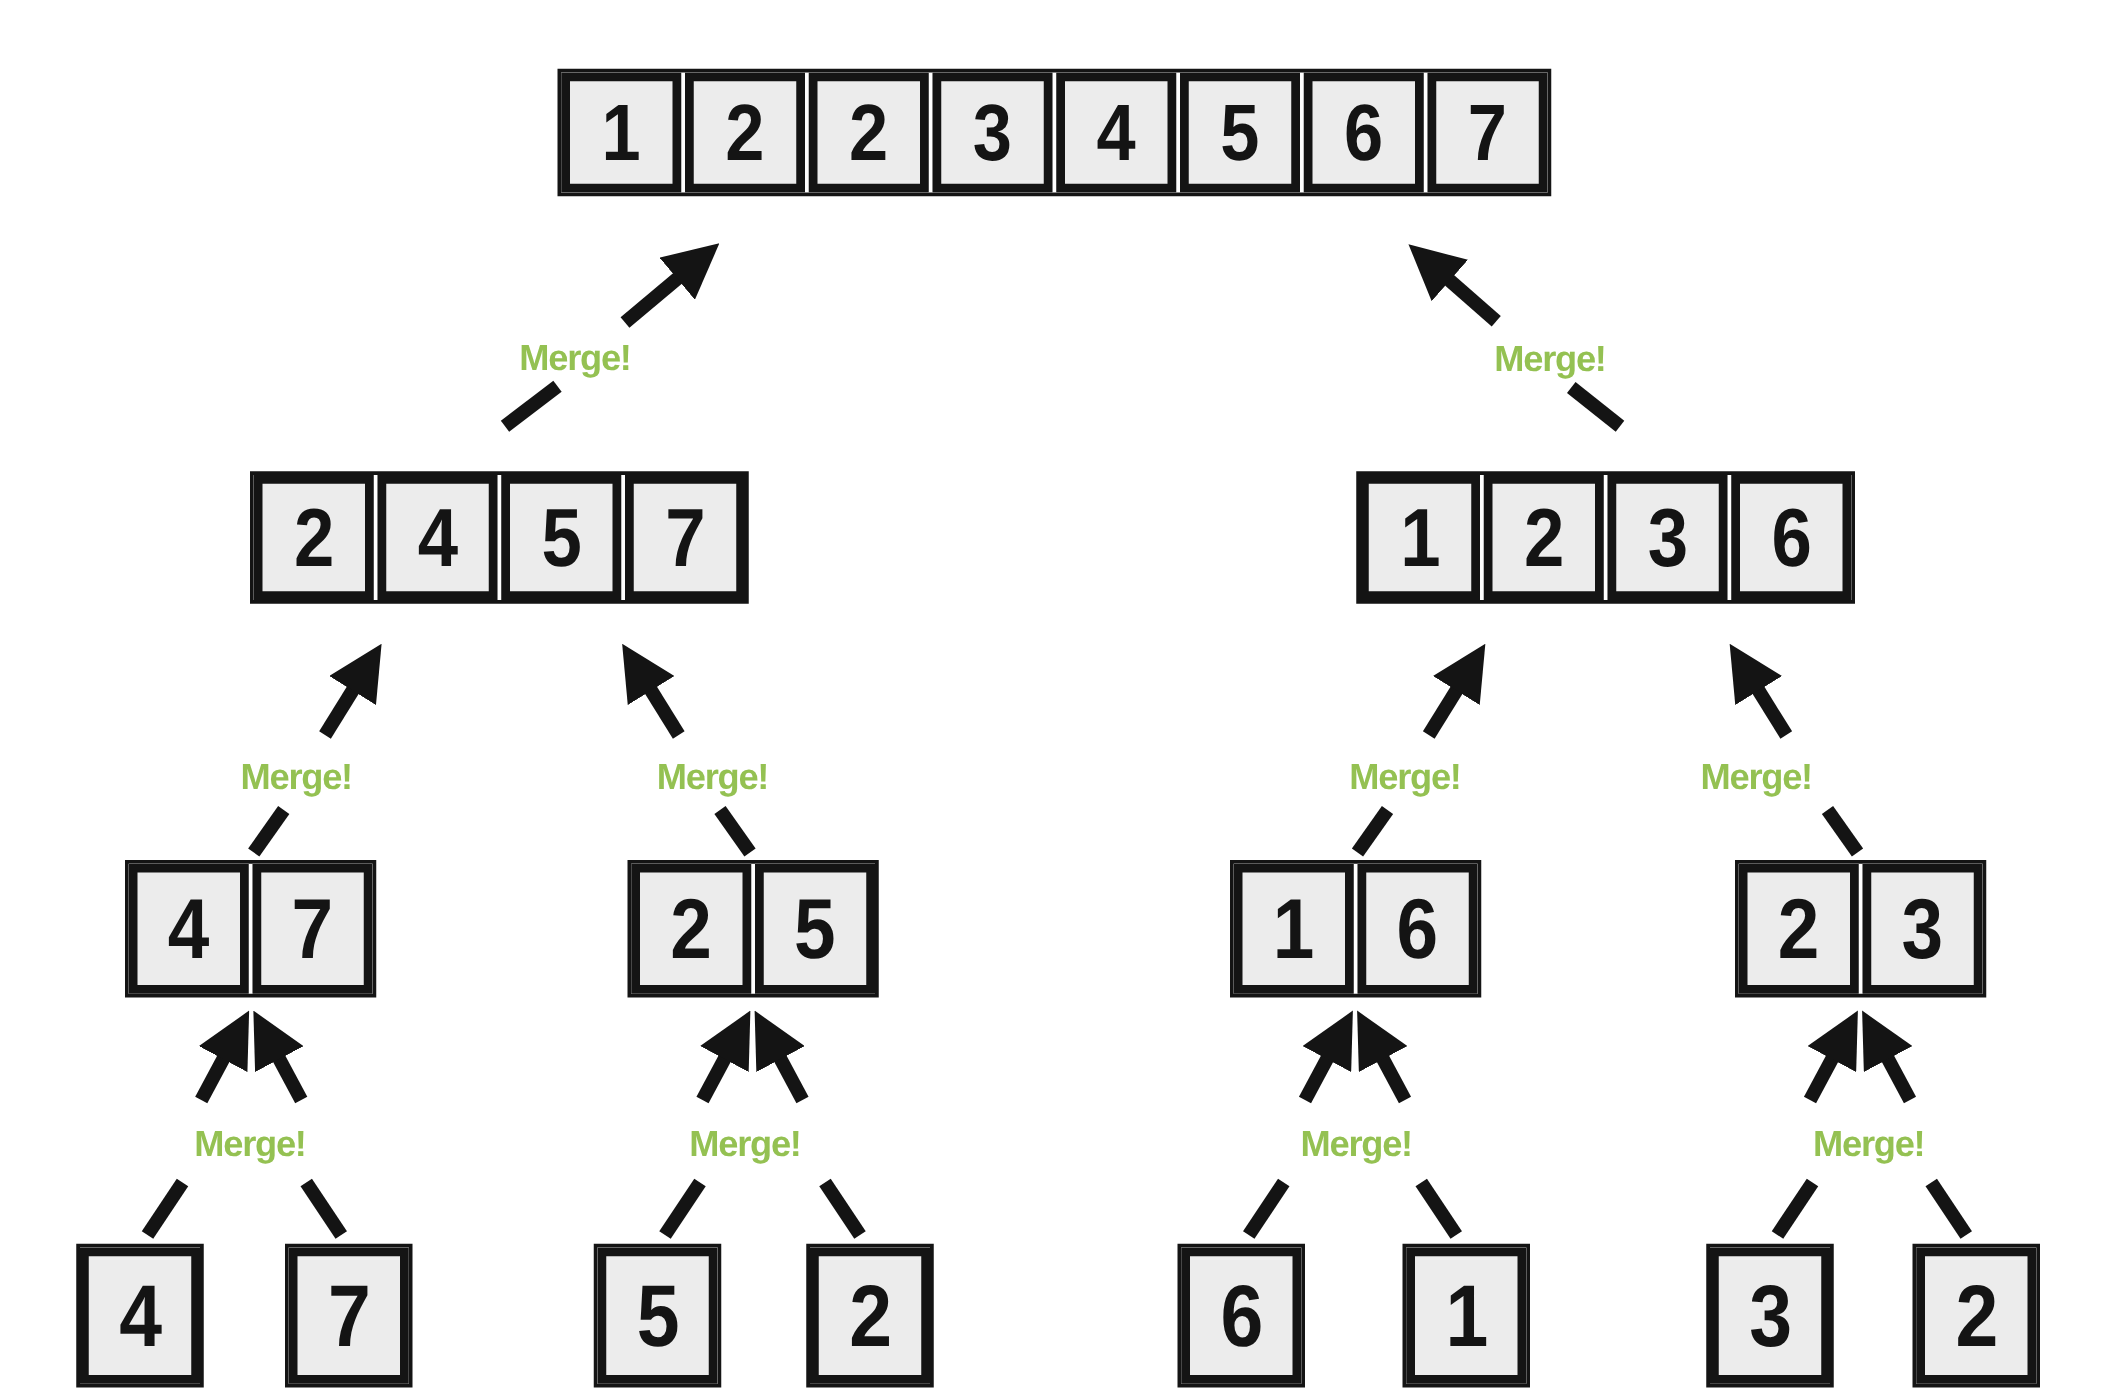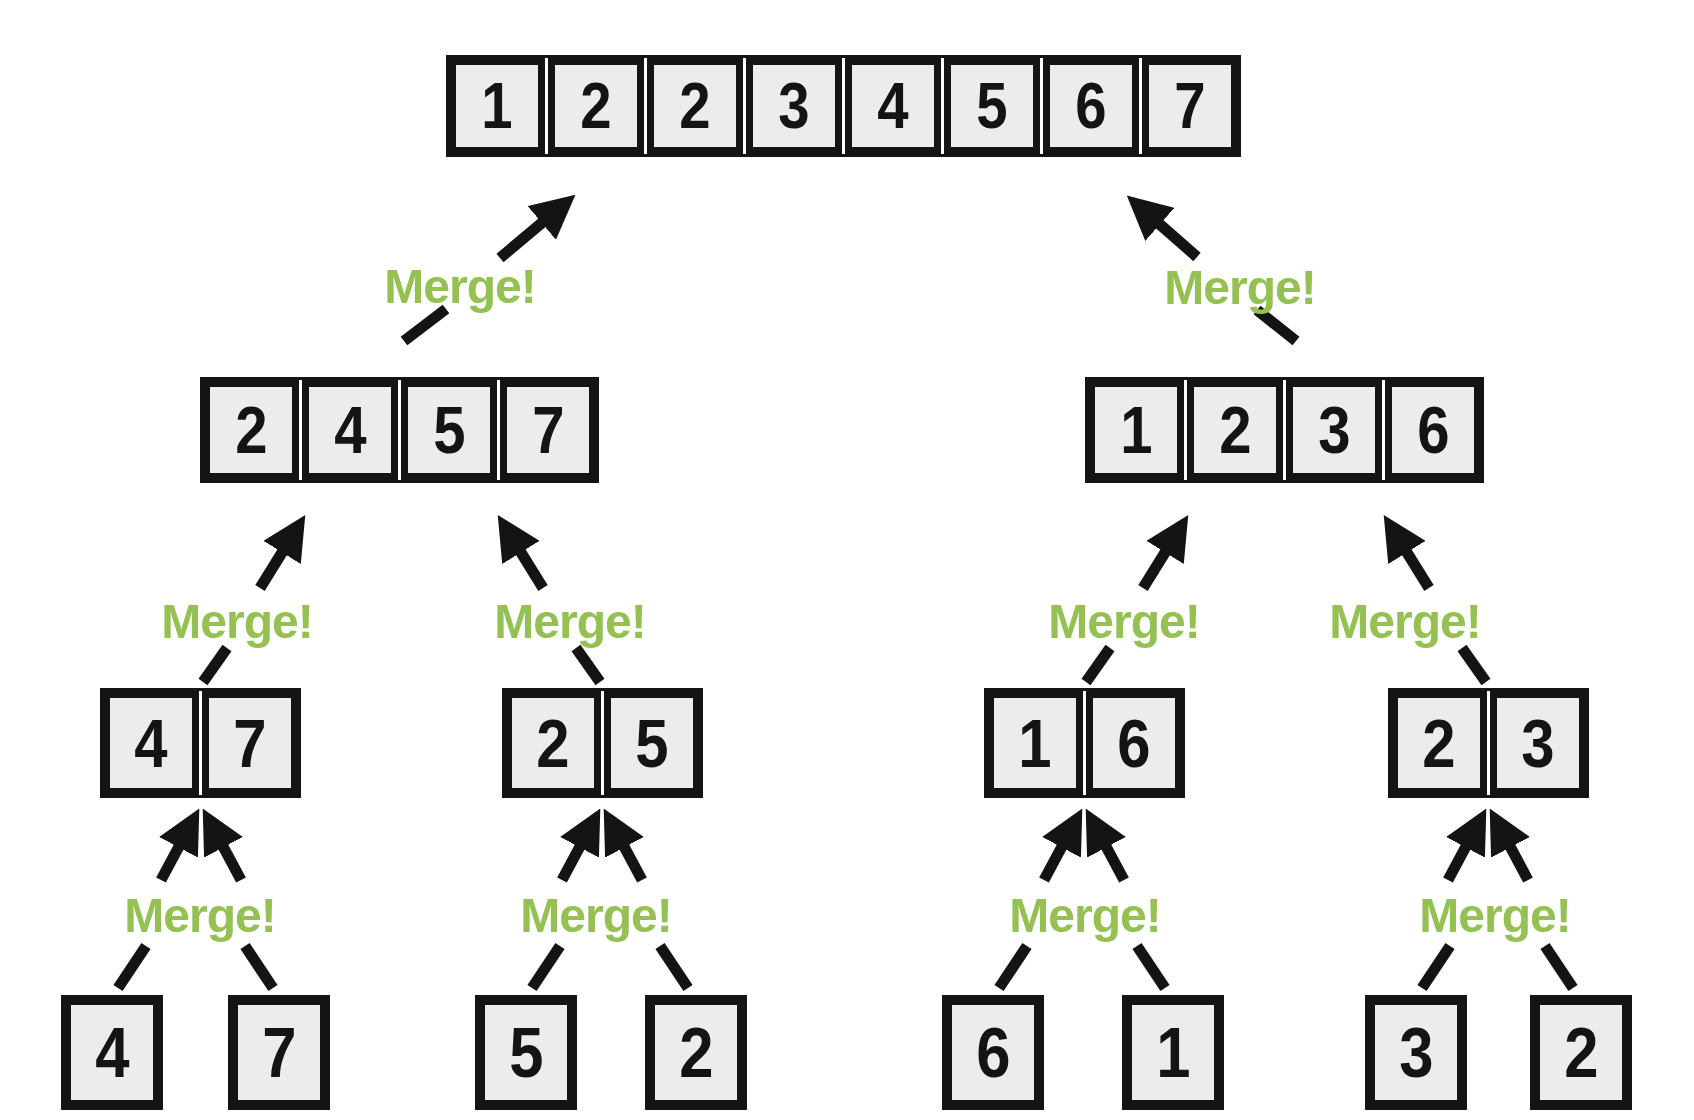--- a/index.html
+++ b/index.html
@@ -40,21 +40,21 @@
   .lv1 .cell{width:96px;height:96px;font-size:64px;}
   .lv2 .cell{width:96px;height:100px;font-size:66px;}
   .lv3 .cell{width:96px;height:104px;font-size:68px;}
   .lv4 .cell{width:96px;height:109px;font-size:70px;}
   .merge-label{
     position:absolute;
     width:220px;
     margin-left:-110px;
     text-align:center;
     font-weight:bold;
-    font-size:48px;
+    font-size:29px;
     line-height:44px;
     color:var(--accent);
     letter-spacing:-1px;
     white-space:nowrap;
   }
 </style>
 </head>
 <body>
 
 <div id="stage">

